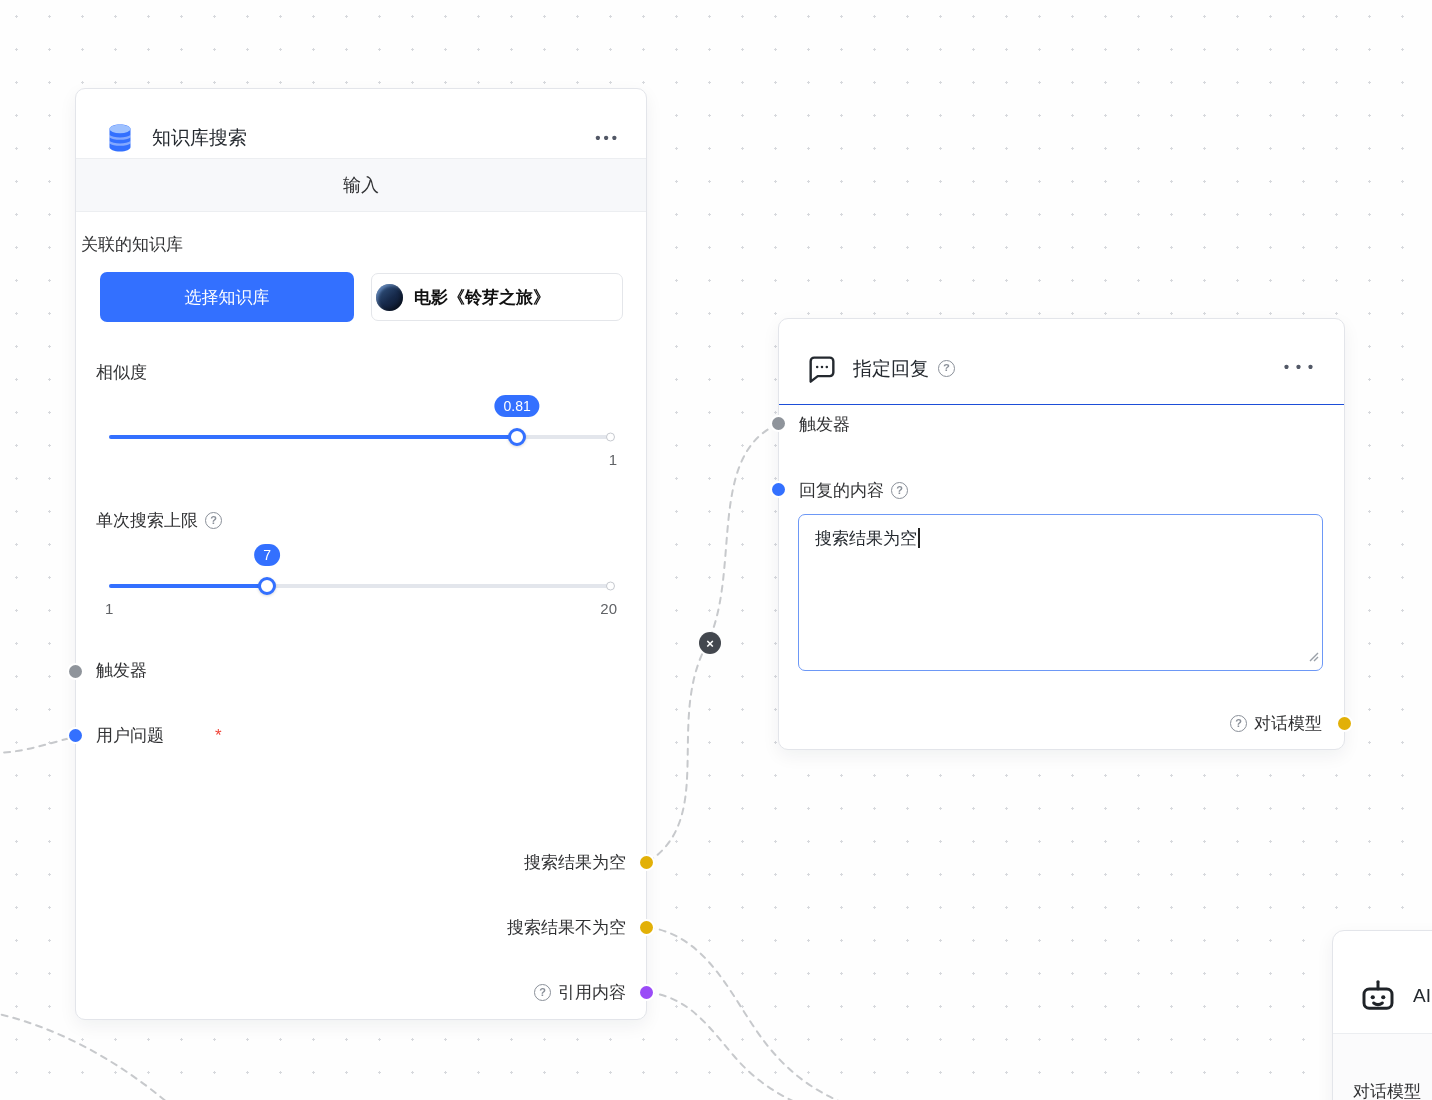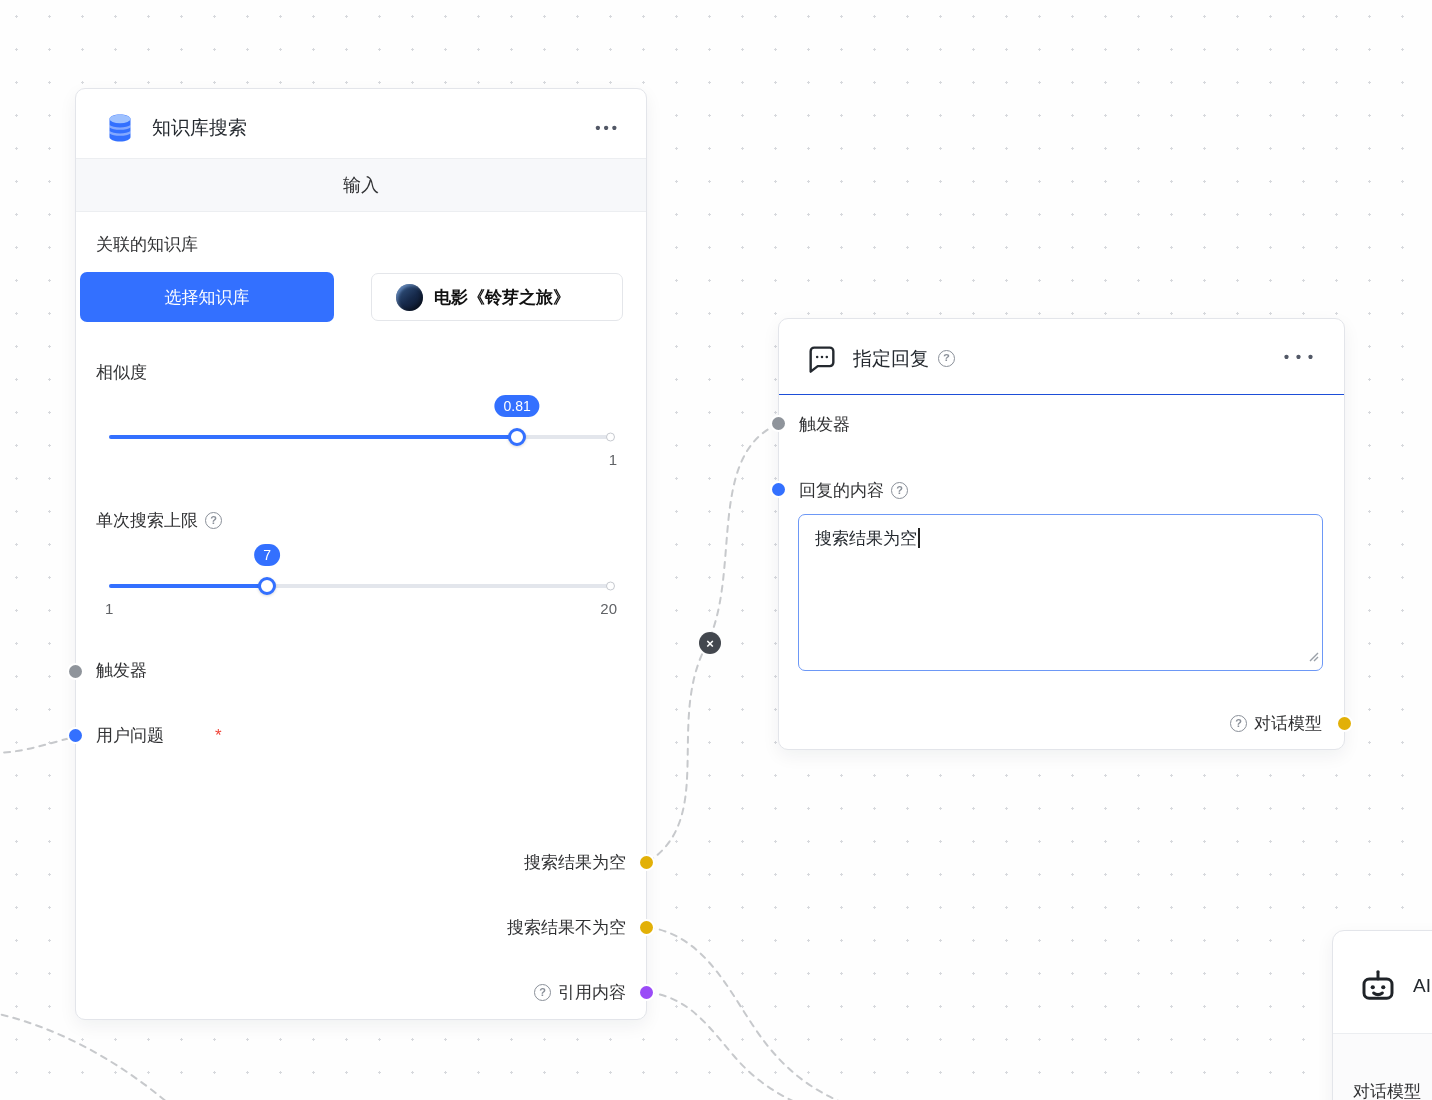--- a/index.html
+++ b/index.html
@@ -10,42 +10,42 @@
     background-image:radial-gradient(circle,#d7d9dd 1.3px,transparent 1.3px);
     background-size:33px 33px;
     color:#303133;
   }
   
   svg.edges{position:absolute;left:0;top:0;z-index:1;pointer-events:none;}
   .edge{fill:none;stroke:#c7c9cc;stroke-width:2;stroke-dasharray:6 6;stroke-linecap:round;}
   
   .node{position:absolute;background:#fff;border:1px solid #e3e5ea;border-radius:10px;
         box-shadow:0 6px 18px rgba(20,30,50,.06);z-index:2;}
-  .node-header{position:absolute;left:0;top:4px;right:0;display:flex;align-items:center;padding:0 26px;box-sizing:border-box;}
+  .node-header{position:absolute;left:0;top:14px;right:0;display:flex;align-items:center;padding:0 26px;box-sizing:border-box;}
   .node-title{font-size:19px;font-weight:500;color:#24292f;margin-left:14px;}
   .menu-dots{margin-left:auto;font-size:15px;font-weight:bold;letter-spacing:3px;color:#525866;cursor:pointer;}
   .section-bar{position:absolute;left:0;right:0;height:52px;background:#f7f8fa;
      border-top:1px solid #eceef1;border-bottom:1px solid #eceef1;
      display:flex;align-items:center;justify-content:center;
      font-size:18px;font-weight:500;color:#303133;}
   .lbl{position:absolute;font-size:17px;color:#303133;display:flex;align-items:center;gap:7px;white-space:nowrap;}
   .help-ic{width:17px;height:17px;border:1.5px solid #8a9099;border-radius:50%;box-sizing:border-box;
      display:inline-flex;align-items:center;justify-content:center;
      font-size:11px;line-height:1;color:#8a9099;font-weight:bold;flex:0 0 auto;}
   .req{color:#f04438;margin-left:3px;}
   
   .port{position:absolute;width:13px;height:13px;border-radius:50%;box-shadow:0 0 0 2px #fff;z-index:3;}
   .port.gray{background:#8f949b;}
   .port.blue{background:#3370ff;}
   .port.yellow{background:#e2b007;}
   .port.purple{background:#9a4bf7;}
   
   .btn-primary{position:absolute;background:#3370ff;color:#fff;border:none;border-radius:7px;
      font-size:17px;font-family:inherit;cursor:pointer;display:flex;align-items:center;justify-content:center;}
-  .chip{position:absolute;display:flex;align-items:center;gap:11px;padding:0 24px;box-sizing:border-box;
+  .chip{position:absolute;display:flex;align-items:center;gap:11px;padding:0 4px;box-sizing:border-box;
      border:1px solid #e4e6ea;border-radius:7px;background:#fff;cursor:pointer;}
   .chip-avatar{width:27px;height:27px;border-radius:50%;flex:0 0 auto;
      background:linear-gradient(140deg,#3a5f8f 0%,#16294a 55%,#0a1325 100%);
      box-shadow:inset -2px -2px 4px rgba(0,0,0,.4), inset 2px 2px 3px rgba(160,200,255,.45);}
   .chip-text{font-size:17px;font-weight:bold;color:#111;white-space:nowrap;}
   
   .slider{position:absolute;height:20px;}
   .slider .track{position:absolute;left:0;right:0;top:8px;height:4px;background:#e3e6ec;border-radius:2px;}
   .slider .fill{position:absolute;left:0;top:8px;height:4px;background:#3370ff;border-radius:2px;}
   .slider .handle{position:absolute;top:10px;width:18px;height:18px;background:#fff;border:3.5px solid #3370ff;
@@ -96,23 +96,23 @@
       </svg>
     </span>
     <span class="node-title">知识库搜索</span>
     <span class="menu-dots">•••</span>
   </div>
 
   <div class="section-bar" style="top:69px;">
     <span>输入</span>
   </div>
 
-  <div class="lbl" style="left:20px;top:144px;">关联的知识库</div>
-
-  <button class="btn-primary" style="left:4px;top:183px;width:254px;height:50px;">选择知识库</button>
+  <div class="lbl" style="left:5px;top:144px;">关联的知识库</div>
+
+  <button class="btn-primary" style="left:24px;top:183px;width:254px;height:50px;">选择知识库</button>
 
   <div class="chip" style="left:295px;top:184px;width:252px;height:48px;">
     <span class="chip-avatar"></span>
     <span class="chip-text">电影《铃芽之旅》</span>
   </div>
 
   <div class="lbl" style="left:20px;top:272px;">相似度</div>
 
   <div class="slider" style="left:33px;right:35px;top:338px;">
     <div class="track"></div>

